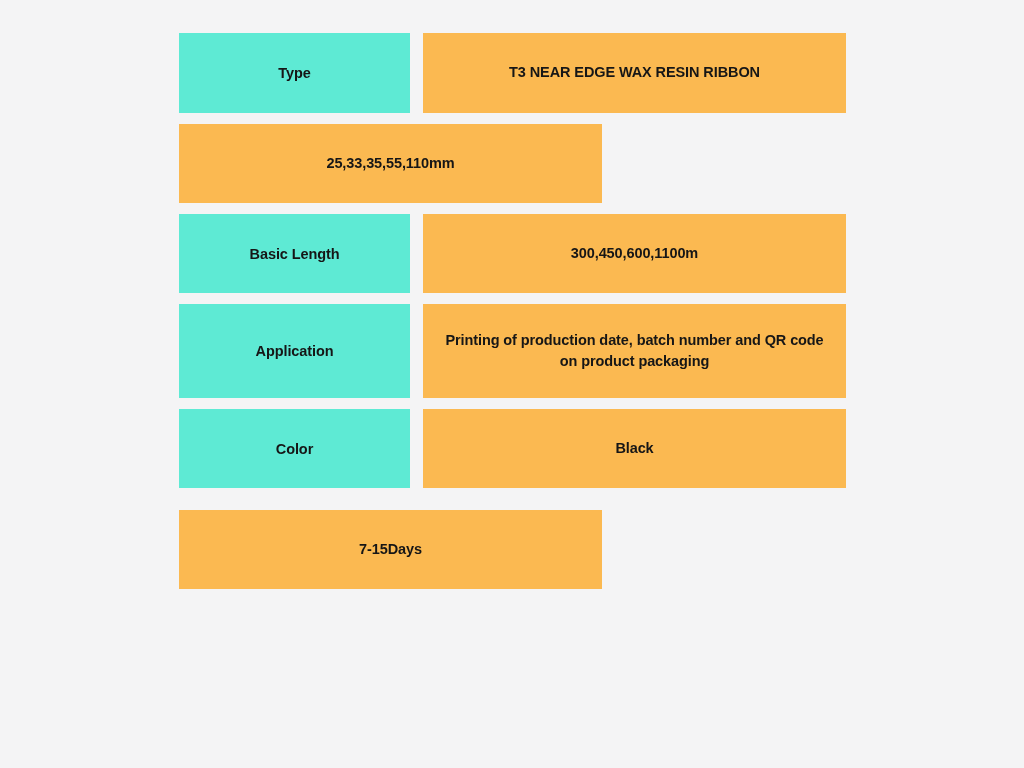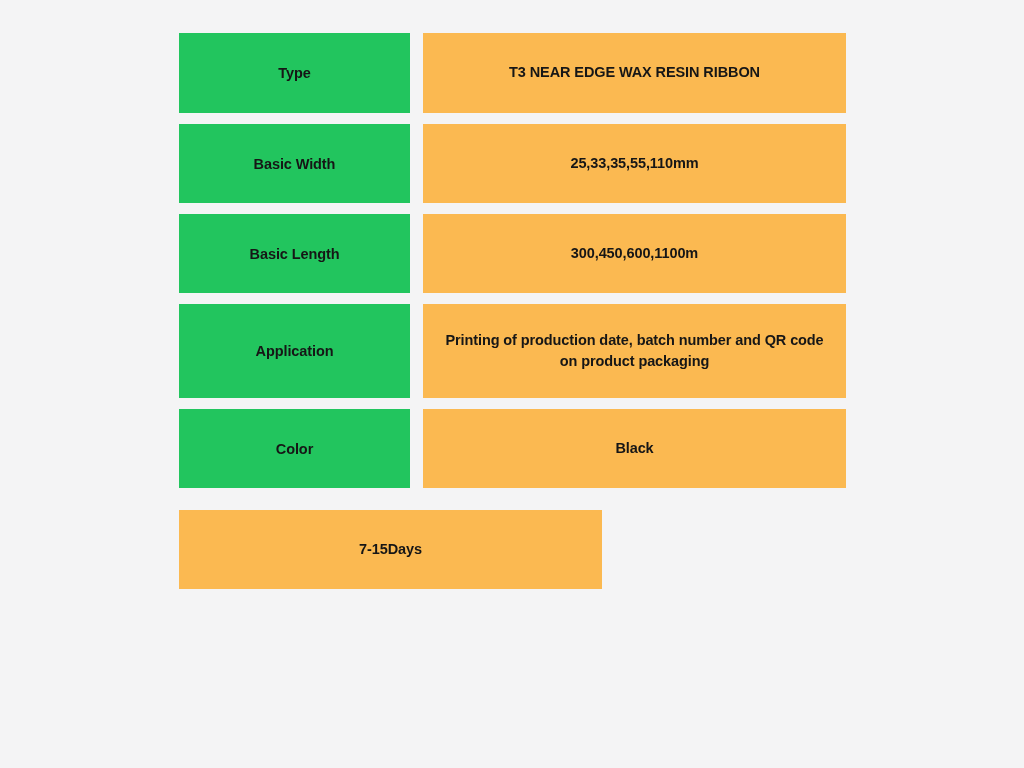--- a/index.html
+++ b/index.html
@@ -36,21 +36,21 @@
     justify-content: center;
     text-align: center;
     box-sizing: border-box;
     color: #161616;
     font-weight: bold;
     letter-spacing: -0.1px;
   }
   .spec-label {
     width: 231px;
     flex: 0 0 231px;
-    background: #22c55e;
+    background: #5eead4;
     font-size: 14.5px;
     padding: 4px 10px;
   }
   .spec-value {
     width: 423px;
     flex: 0 0 423px;
     background: #fbb951;
     font-size: 14.5px;
     line-height: 1.45;
     padding: 6px 14px;
@@ -72,21 +72,20 @@
 <body>
 
 <div class="spec-sheet">
 
   <div class="spec-row r-first">
     <div class="spec-label">Type</div>
     <div class="spec-value">T3 NEAR EDGE WAX RESIN RIBBON</div>
   </div>
 
   <div class="spec-row r-standard">
-    <div class="spec-label">Basic Width</div>
     <div class="spec-value">25,33,35,55,110mm</div>
   </div>
 
   <div class="spec-row r-standard">
     <div class="spec-label">Basic Length</div>
     <div class="spec-value">300,450,600,1100m</div>
   </div>
 
   <div class="spec-row r-tall">
     <div class="spec-label">Application</div>

